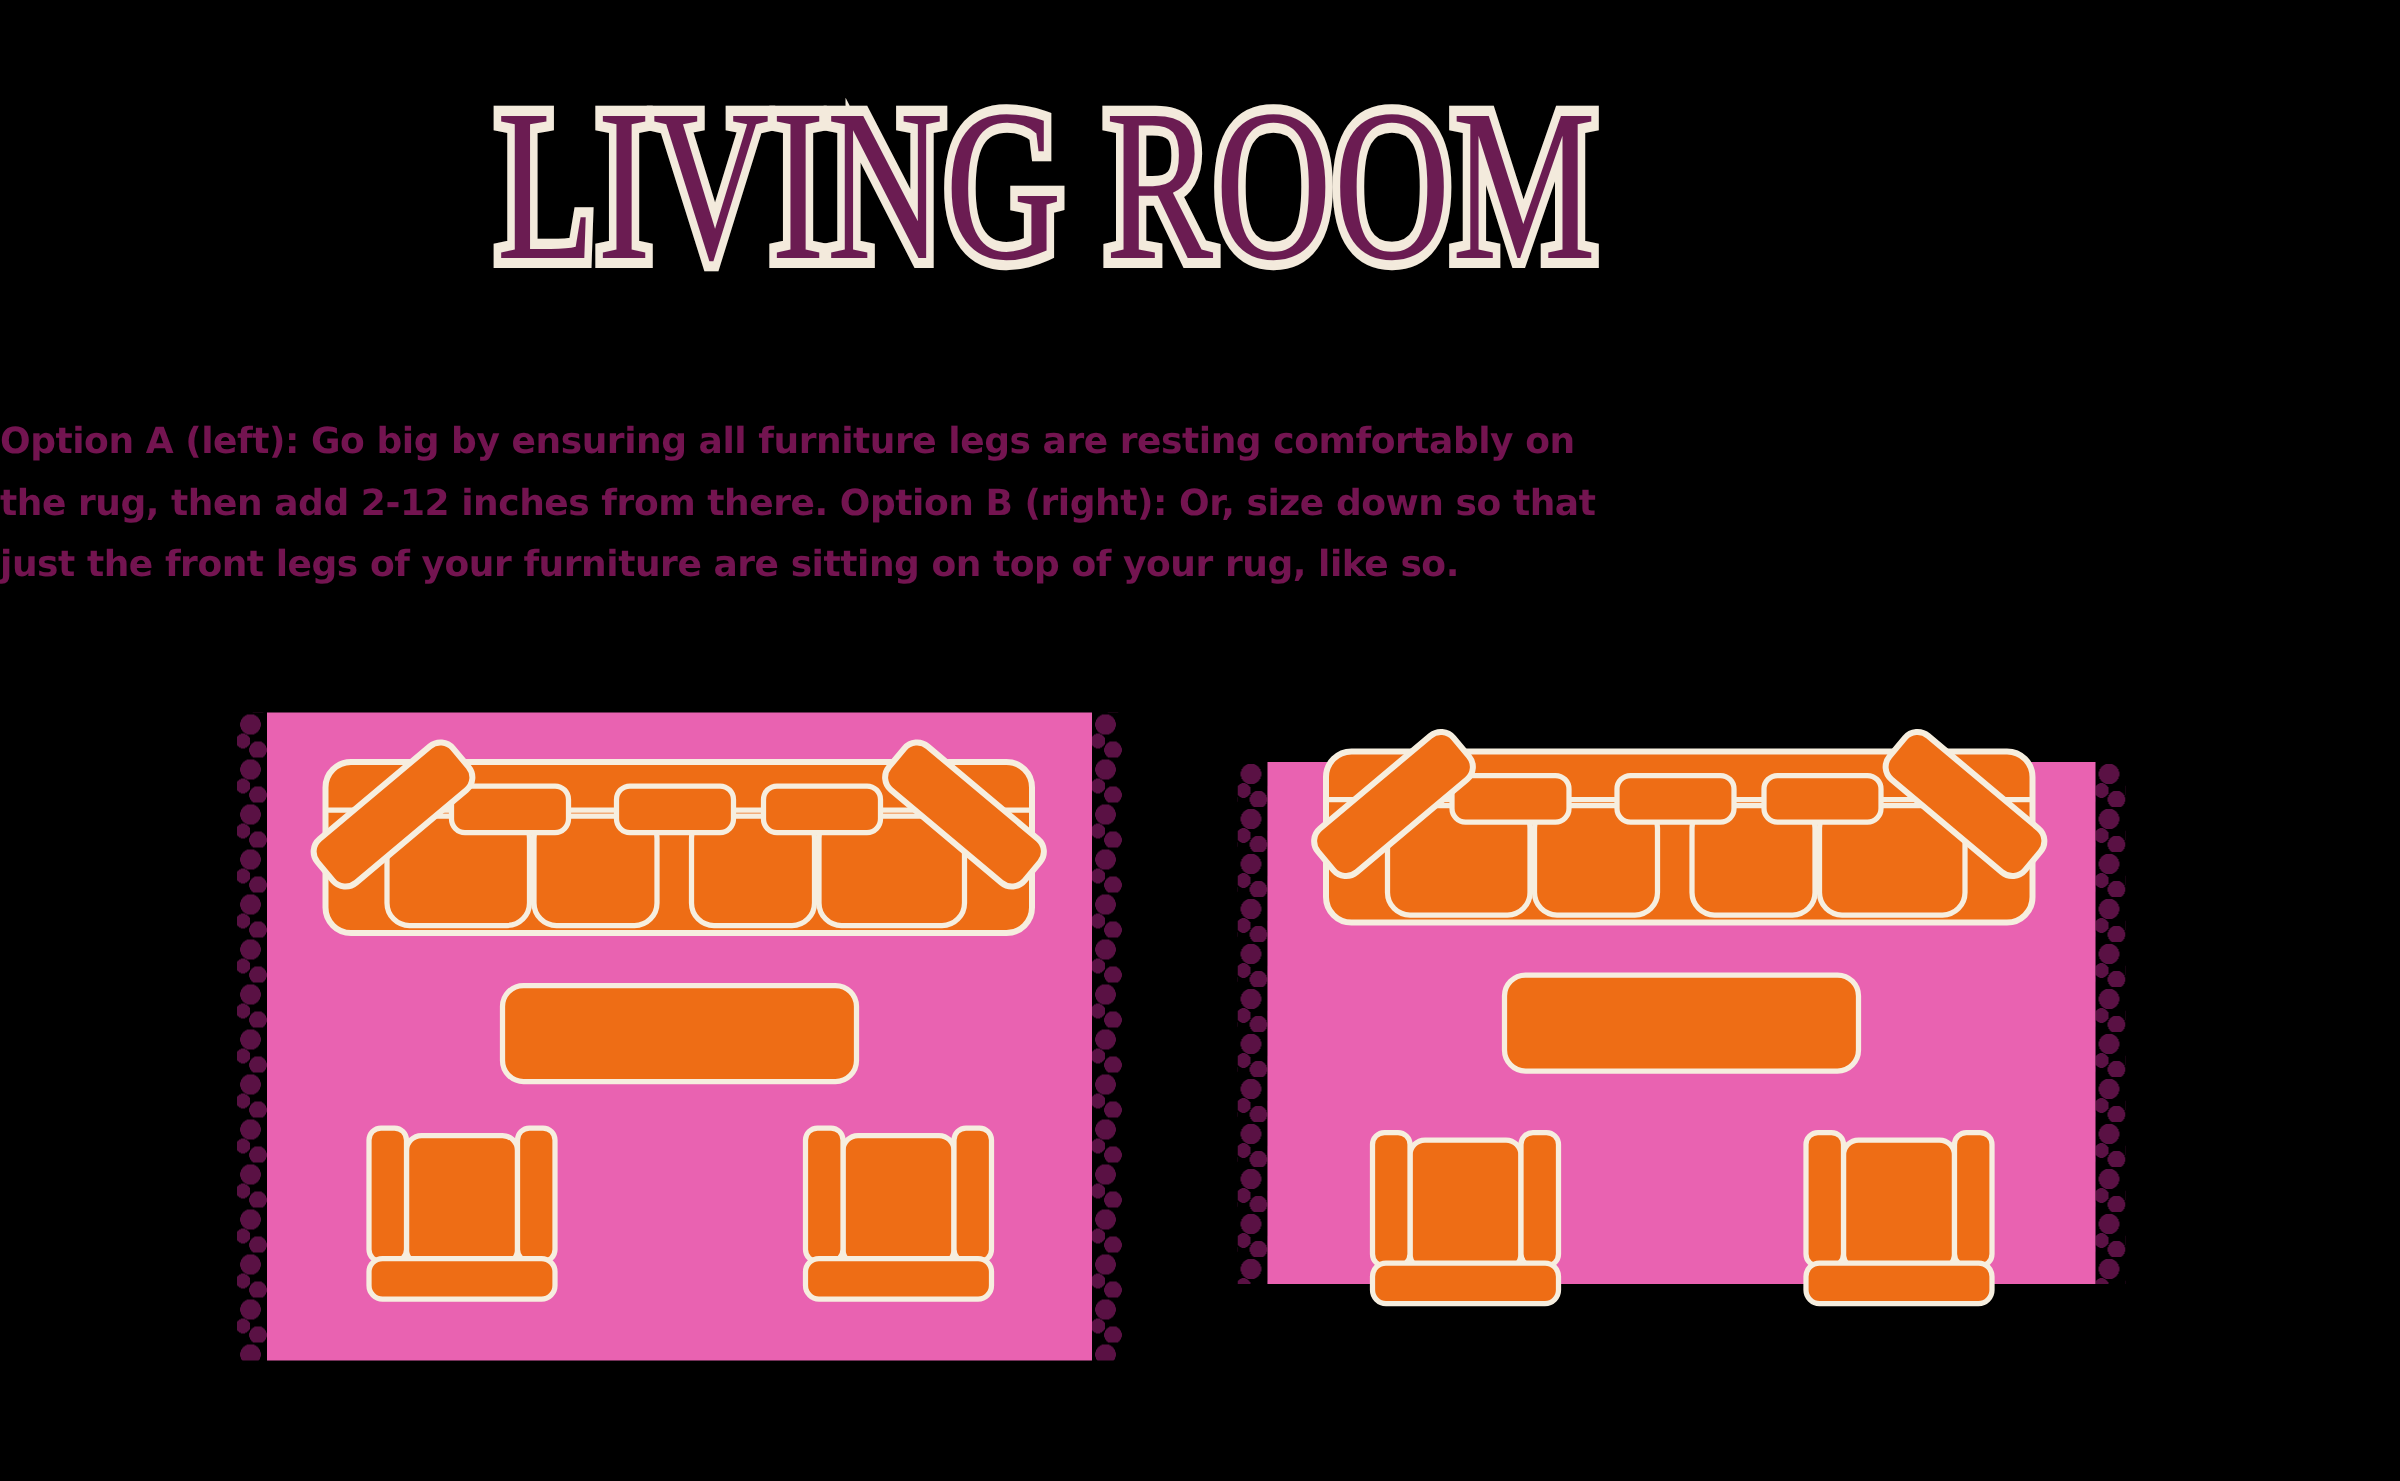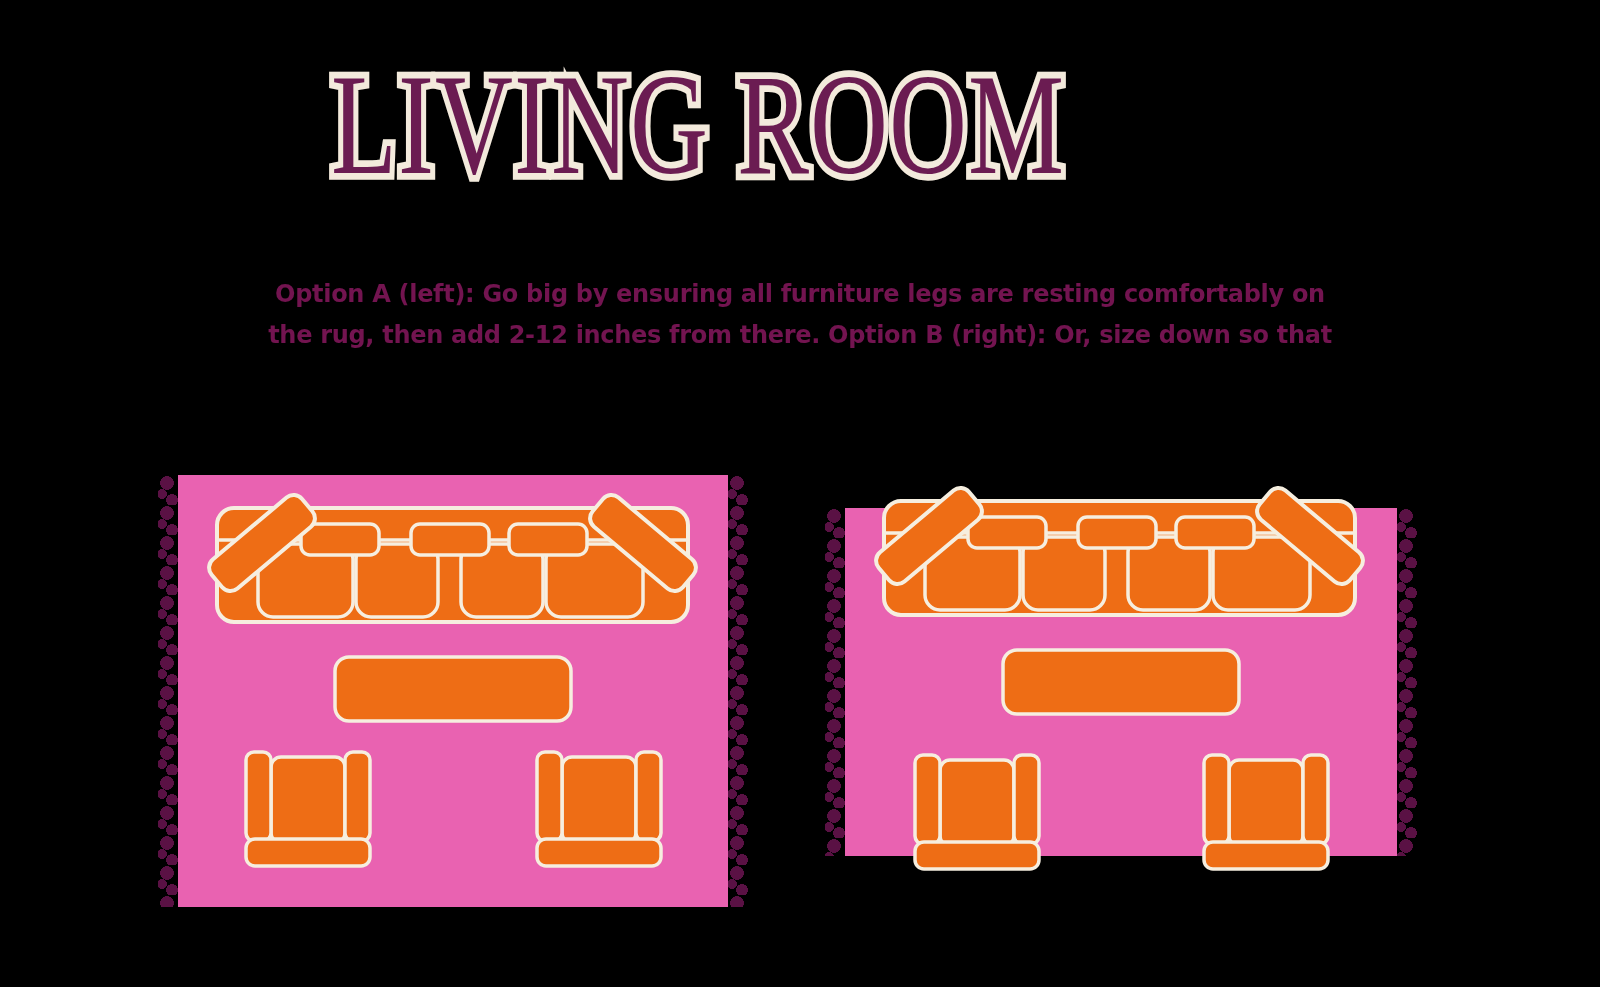--- a/index.html
+++ b/index.html
@@ -45,21 +45,20 @@
     -webkit-text-stroke: 10px var(--title-outline);
     color: var(--title-outline);
   }
   .title-fill { color: var(--title-purple); }
 
   
   .desc {
     position: absolute;
     top: 250px; left: 0;
     width: 1600px;
-    text-align: center;
     color: var(--text-plum);
     font-family: "DejaVu Sans", sans-serif;
     font-weight: 700;
     font-size: 24px;
     line-height: 41px;
     letter-spacing: -0.3px;
   }
 
   
   .diagram {
@@ -135,20 +134,21 @@
 <div class="page">
 
   <header class="title-wrap">
     <span class="title-layer title-stroke" aria-hidden="true">LIVING ROOM</span>
     <span class="title-layer title-fill">LIVING ROOM</span>
   </header>
 
   <p class="desc">
     <span>Option A (left): Go big by ensuring all furniture legs are resting comfortably on</span><br>
     <span>the rug, then add 2-12 inches from there. Option B (right): Or, size down so that</span><br>
+    <span>just the front legs of your furniture are sitting on top of your rug, like so.</span>
   </p>
 
   <section class="diagram diagram-a">
     <div class="fringe"></div>
     <div class="rug rug-a">
       <svg class="furn a-sofa" viewBox="0 0 475 128">
           <use href="#sofa-shape"></use>
         </svg>
       <svg class="furn a-table" viewBox="0 0 240 68">
           <use href="#table-shape"></use>

